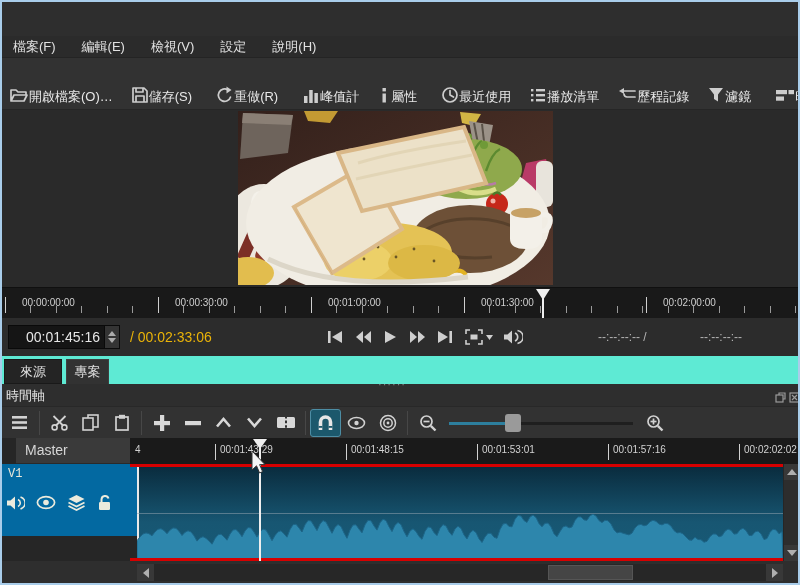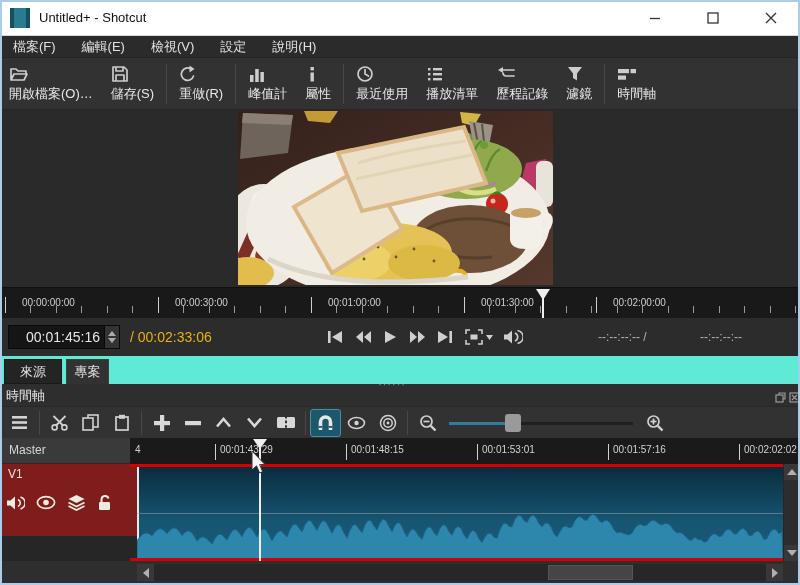--- a/index.html
+++ b/index.html
@@ -14,21 +14,21 @@
   .apptitle{margin-left:9px;font-size:13px;color:#111;}
   .wbtns{position:absolute;right:0;top:0;height:36px;display:flex;}
   .wbtn{width:58px;height:36px;display:flex;align-items:center;justify-content:center;}
   
   .menubar{position:absolute;left:0;top:36px;width:800px;height:22px;background:#2b2b2b;
            display:flex;align-items:center;border-bottom:1px solid #242424;}
   .menuitem{color:#e2e2e2;font-size:13px;padding:2px 13px;height:26px;line-height:22px;}
   
   .toolbar{position:absolute;left:0;top:58px;width:800px;height:52px;background:#323232;
            display:flex;align-items:center;border-bottom:1px solid #262626;}
-  .tbtn{display:flex;flex-direction:column;align-items:flex-start;justify-content:center;
+  .tbtn{display:flex;flex-direction:row;align-items:flex-end;justify-content:center;
         padding:2px 9px;height:48px;color:#e8e8e8;font-size:13px;white-space:nowrap;}
   .tbtn svg{margin-bottom:2px;}
   .tsep{width:1px;height:40px;background:#474747;margin:0 3px;}
   .ico-s{stroke:#cdcdcd;fill:none;stroke-width:1.7;stroke-linecap:round;stroke-linejoin:round;}
   .ico-f{fill:#cdcdcd;stroke:none;}
   
   .player{position:absolute;left:0;top:110px;width:800px;height:177px;background:#2a2a2a;}
   .video{position:absolute;left:238px;top:1px;width:315px;height:174px;background:#4a2f26;}
   
   .pruler{position:absolute;left:0;top:287px;width:800px;height:31px;background:#191919;
@@ -69,27 +69,27 @@
         display:flex;align-items:center;border-top:1px solid #282828;}
   .ttb{width:31px;height:28px;display:flex;align-items:center;justify-content:center;border-radius:3px;}
   .ttb.active{background:#1c586c;border:1px solid #4d8da4;}
   .tlsep{width:1px;height:24px;background:#474747;margin:0 4px;}
   .slider{position:relative;width:184px;height:28px;margin:0 6px;}
   .slider .track{position:absolute;left:0;top:13px;width:100%;height:3px;background:#1f1f1f;}
   .slider .fill{position:absolute;left:0;top:13px;width:58px;height:3px;background:#2d7f9e;}
   .slider .thumb{position:absolute;left:56px;top:5px;width:16px;height:18px;background:#9a9a9a;border-radius:3px;}
   
   .trackarea{position:absolute;left:0;top:438px;width:800px;height:123px;background:#262626;}
-  .mhead{position:absolute;left:0;top:0;width:130px;height:26px;background:#3a3a3a;
-         border-bottom:1px solid #2a2a2a;color:#d6d6d6;font-size:12px;line-height:24px;padding-left:9px;}
+  .mhead{position:absolute;left:16px;top:0;width:130px;height:26px;background:#3a3a3a;
+         border-bottom:1px solid #2a2a2a;color:#d6d6d6;font-size:14px;line-height:24px;padding-left:9px;}
   .tlruler{position:absolute;left:130px;top:0;width:670px;height:26px;background:#1a1a1a;}
   .tlab{position:absolute;top:6px;font-size:10px;color:#d2d2d2;padding-left:4px;
         border-left:1px solid #d2d2d2;height:16px;white-space:nowrap;}
   .tlab.noedge{border-left:none;padding-left:0;}
-  .v1head{position:absolute;left:0;top:26px;width:137px;height:72px;background:#7f1d1d;}
+  .v1head{position:absolute;left:0;top:26px;width:137px;height:72px;background:#0369a1;font-family:Liberation Mono, monospace;}
   .v1label{position:absolute;left:8px;top:3px;color:#e9e8da;font-size:12px;}
   .v1icons{position:absolute;left:6px;top:30px;display:flex;gap:11px;align-items:center;}
   .redline{position:absolute;left:130px;width:653px;height:3px;background:#d60000;}
   .clip{position:absolute;left:137px;top:28.5px;width:646px;height:92px;
         background:linear-gradient(#0a2c3e,#175672 60%,#185a76);}
   .clipedge{position:absolute;left:0;top:0;width:2px;height:100%;background:#e9e9e9;}
   .midline{position:absolute;left:0;top:46px;width:100%;height:1px;background:#8fa3ad;opacity:.55;}
   .vscroll{position:absolute;left:784px;top:26px;width:16px;height:97px;background:#2d2d2d;}
   .varr{position:absolute;left:0;width:16px;height:16px;background:#383838;display:flex;
         align-items:center;justify-content:center;}
@@ -106,41 +106,20 @@
   .harr{position:absolute;top:0;width:17px;height:17px;background:#383838;display:flex;align-items:center;justify-content:center;}
   .hthumb{position:absolute;left:411px;top:1px;width:85px;height:15px;background:#454545;border:1px solid #555;}
   .winborder{position:absolute;left:0;top:0;width:800px;height:585px;border:2px solid #a9cdea;pointer-events:none;}
   .cursor{position:absolute;left:251px;top:451px;pointer-events:none;}
 </style>
 </head>
 <body>
 
 <div class="win">
 
-  <div class="titlebar">
-    <div class="appicon"></div>
-    <div class="apptitle">Untitled+ - Shotcut</div>
-    <div class="wbtns">
-      <div class="wbtn">
-        <svg width="12" height="12" viewBox="0 0 12 12">
-            <line x1="1" y1="6.5" x2="11" y2="6.5" stroke="#333" stroke-width="1.3"></line>
-          </svg>
-      </div>
-      <div class="wbtn">
-        <svg width="12" height="12" viewBox="0 0 12 12">
-            <rect x="1" y="1" width="10" height="10" fill="none" stroke="#333" stroke-width="1.3"></rect>
-          </svg>
-      </div>
-      <div class="wbtn">
-        <svg width="12" height="12" viewBox="0 0 12 12">
-            <path d="M1,1 L11,11 M11,1 L1,11" stroke="#333" stroke-width="1.3"></path>
-          </svg>
-      </div>
-    </div>
-  </div>
 
   <div class="menubar">
     <div class="menuitem">檔案(F)</div>
     <div class="menuitem">編輯(E)</div>
     <div class="menuitem">檢視(V)</div>
     <div class="menuitem">設定</div>
     <div class="menuitem">說明(H)</div>
   </div>
 
   <div class="toolbar">
@@ -295,21 +274,21 @@
       <path d="M30,148 q70,34 200,18" stroke="#dcd6c8" stroke-width="5" fill="none"></path>
     </svg>
   </div>
 
   <div class="pruler">
     <div class="minor"></div>
     <span class="rlab" style="left:5px">00:00:00:00</span>
     <span class="rlab" style="left:158px">00:00:30:00</span>
     <span class="rlab" style="left:311px">00:01:00:00</span>
     <span class="rlab" style="left:464px">00:01:30:00</span>
-    <span class="rlab" style="left:596px">00:02:00:00</span>
+    <span class="rlab" style="left:646px">00:02:00:00</span>
     <div class="phead" style="left:536px;top:1px"></div>
     <div class="pstem" style="left:542px;top:10px;height:20px"></div>
   </div>
 
   <div class="transport">
     <div class="tcbox">
       <div class="tcval">00:01:45:16</div>
       <div class="spin">
           <i class="up"></i>
           <i class="dn"></i>

